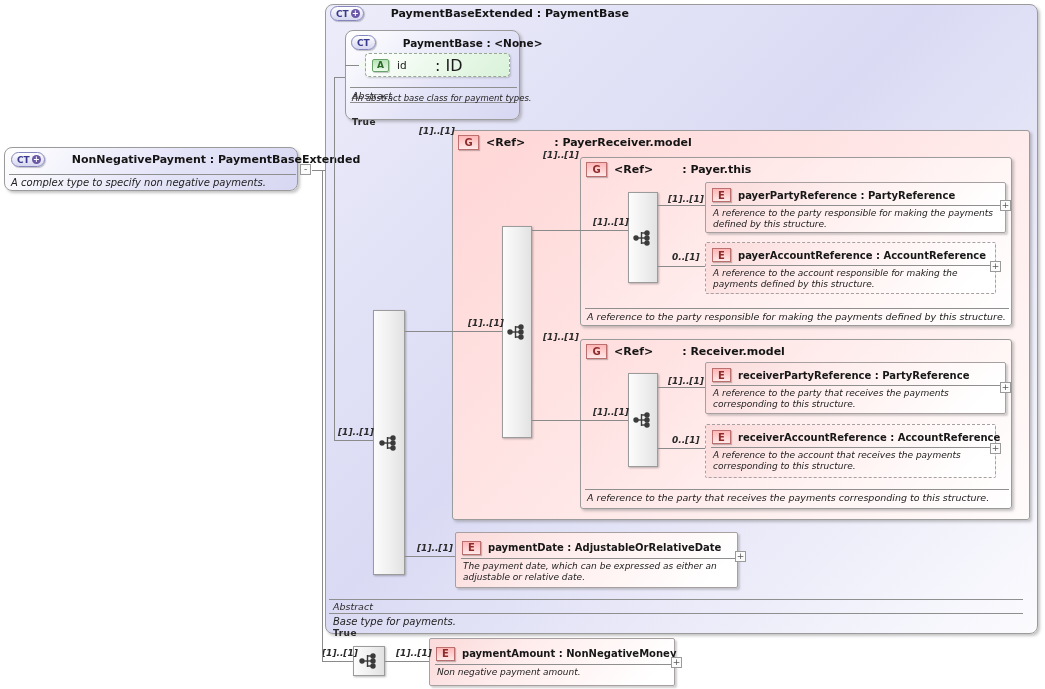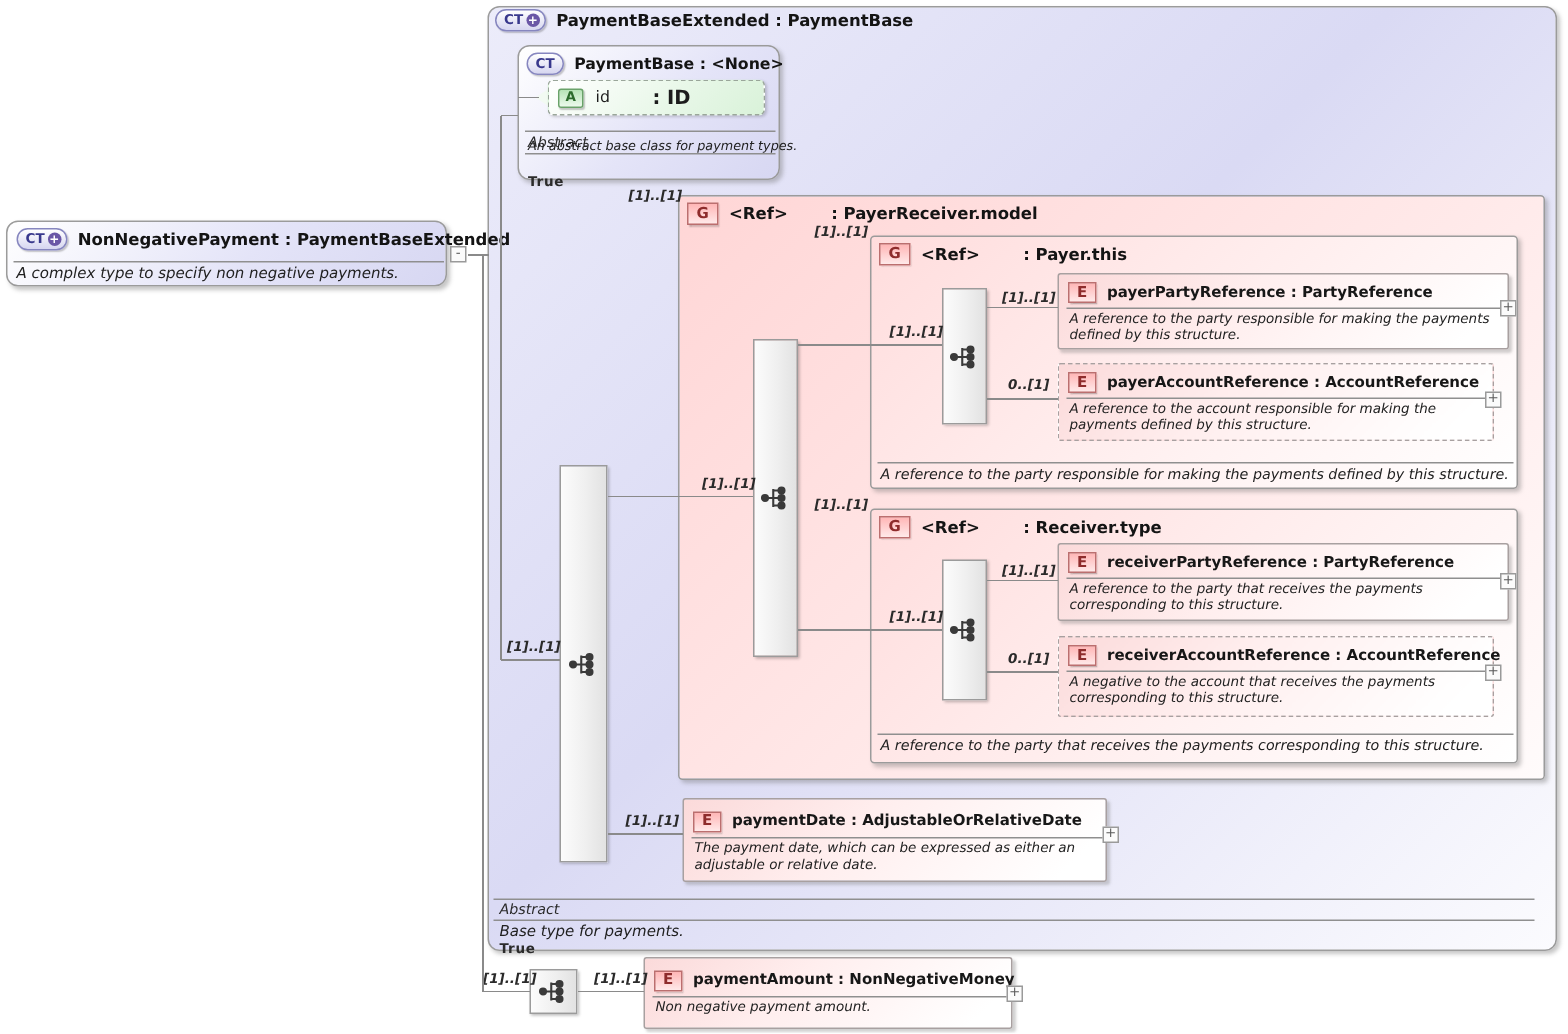--- a/index.html
+++ b/index.html
@@ -44,21 +44,21 @@
              background:linear-gradient(#ffb6b6,#ffe9e9); }
   .a-badge { width:17px; height:13px; font-size:9px; color:#2c6b2c; border-color:#69a269;
              border-radius:2px; background:linear-gradient(#b7e3b7,#ecfaec); }
   .ct-badge { height:15px; padding:0 3px 0 5px; gap:2px; border-radius:8px; font-size:9px;
               color:#38388c; border-color:#8686bf; background:linear-gradient(#ffffff,#d6d6f0); }
   .plus-dot { width:9px; height:9px; border-radius:50%; background:#6a57a6; color:#ffffff;
               font-size:8px; line-height:9px; font-weight:bold; text-align:center; }
 
   
   .box-hdr { position:absolute; display:flex; align-items:center; gap:7px; }
-  .box-title { font-weight:bold; font-size:11px; white-space:nowrap; color:#141414; }
+  .box-title { font-weight:bold; font-size:11px; white-space:nowrap; color:#141414;margin-left:20px; }
   .gref { font-weight:bold; font-size:11px; white-space:nowrap; color:#141414; }
   .gtype { font-weight:bold; font-size:11px; white-space:nowrap; color:#141414; margin-left:22px; }
 
   .hline { position:absolute; height:1px; background:#8f8f8f; }
   .desc-it { position:absolute; font-style:italic; color:#212121; white-space:nowrap; }
   .abst-row { position:absolute; display:flex; align-items:baseline; gap:16px;flex-direction:column; }
   .abst-lab { font-style:italic; font-size:9.5px; color:#2b2b2b; }
   .abst-val { font-weight:bold; font-size:9px; color:#2b2b2b; letter-spacing:.5px;text-align:center; }
 
   
@@ -86,21 +86,21 @@
     background:linear-gradient(135deg,#ffffff 0%,#e7f7e7 60%,#d9f2d9 100%);
     display:flex; align-items:center; gap:8px; padding:0 6px;
     box-shadow:1px 1px 2px rgba(0,0,0,.18);
   }
   .attr-tail {
     position:absolute; width:0; height:0;
     border-top:6px solid transparent; border-bottom:6px solid transparent;
     border-right:9px solid #f2faf2;
   }
   .attr-name { font-weight:normal; font-size:10.5px; width:30px; }
-  .attr-type { font-weight:bold; font-size:13px; }
+  .attr-type { font-weight:normal; font-size:16px; }
 
   svg.lines { position:absolute; left:0; top:0; z-index:30; pointer-events:none; }
   .z1{z-index:1}.z2{z-index:2}.z3{z-index:3}.z4{z-index:4}.z5{z-index:5}
 </style>
 </head>
 <body>
 
 <div id="stage">
 
   <svg class="lines" width="1045" height="689">
@@ -209,21 +209,21 @@
     </div>
     <div class="card-div"></div>
     <div class="card-desc">A reference to the account responsible for making the payments defined by this structure.</div>
   </div>
   <div class="expander" style="left:990px;top:261px">+</div>
 
   <div class="rbox pink-sub z3" style="left:580px;top:339px;width:432px;height:170px;border-radius:3px">
     <div class="box-hdr" style="left:5px;top:4px">
       <span class="badge g-badge">G</span>
       <span class="gref">&lt;Ref&gt;</span>
-      <span class="gtype">: Receiver.type</span>
+      <span class="gtype">: Receiver.model</span>
     </div>
     <div class="hline" style="left:4px;top:149px;width:424px"></div>
     <div class="desc-it" style="left:6px;top:152px;font-size:9.5px">A reference to the party that receives the payments corresponding to this structure.</div>
   </div>
 
   <div class="card z4" style="left:705px;top:362px;width:301px;height:52px">
     <div class="card-hdr">
       <span class="badge e-badge">E</span>
       <span class="card-title">receiverPartyReference : PartyReference</span>
     </div>
@@ -231,21 +231,21 @@
     <div class="card-desc">A reference to the party that receives the payments corresponding to this structure.</div>
   </div>
   <div class="expander" style="left:1000px;top:382px">+</div>
 
   <div class="card dashed z4" style="left:705px;top:424px;width:291px;height:54px">
     <div class="card-hdr">
       <span class="badge e-badge">E</span>
       <span class="card-title">receiverAccountReference : AccountReference</span>
     </div>
     <div class="card-div"></div>
-    <div class="card-desc">A negative to the account that receives the payments corresponding to this structure.</div>
+    <div class="card-desc">A reference to the account that receives the payments corresponding to this structure.</div>
   </div>
   <div class="expander" style="left:990px;top:443px">+</div>
 
   <div class="card z4" style="left:455px;top:532px;width:283px;height:56px">
     <div class="card-hdr tall">
       <span class="badge e-badge">E</span>
       <span class="card-title">paymentDate : AdjustableOrRelativeDate</span>
     </div>
     <div class="card-div"></div>
     <div class="card-desc">The payment date, which can be expressed as either an adjustable or relative date.</div>

